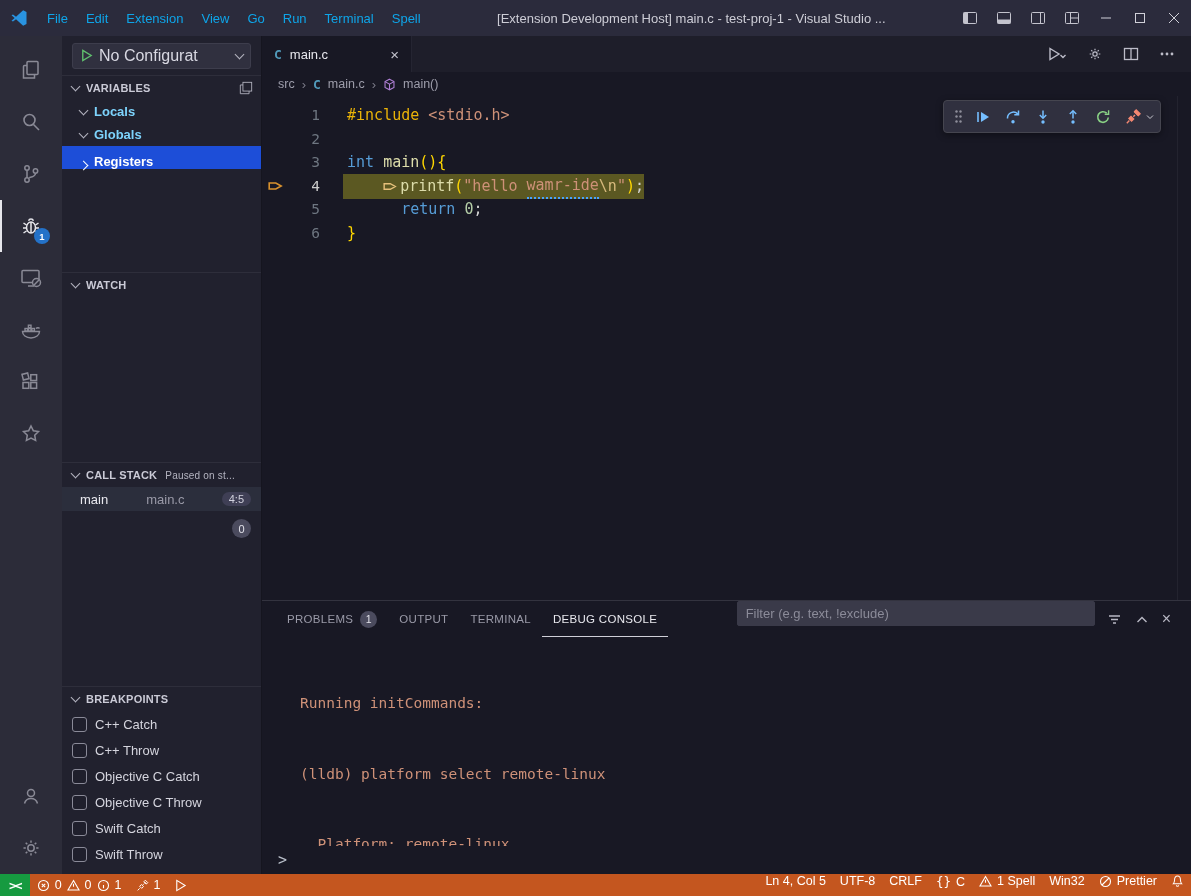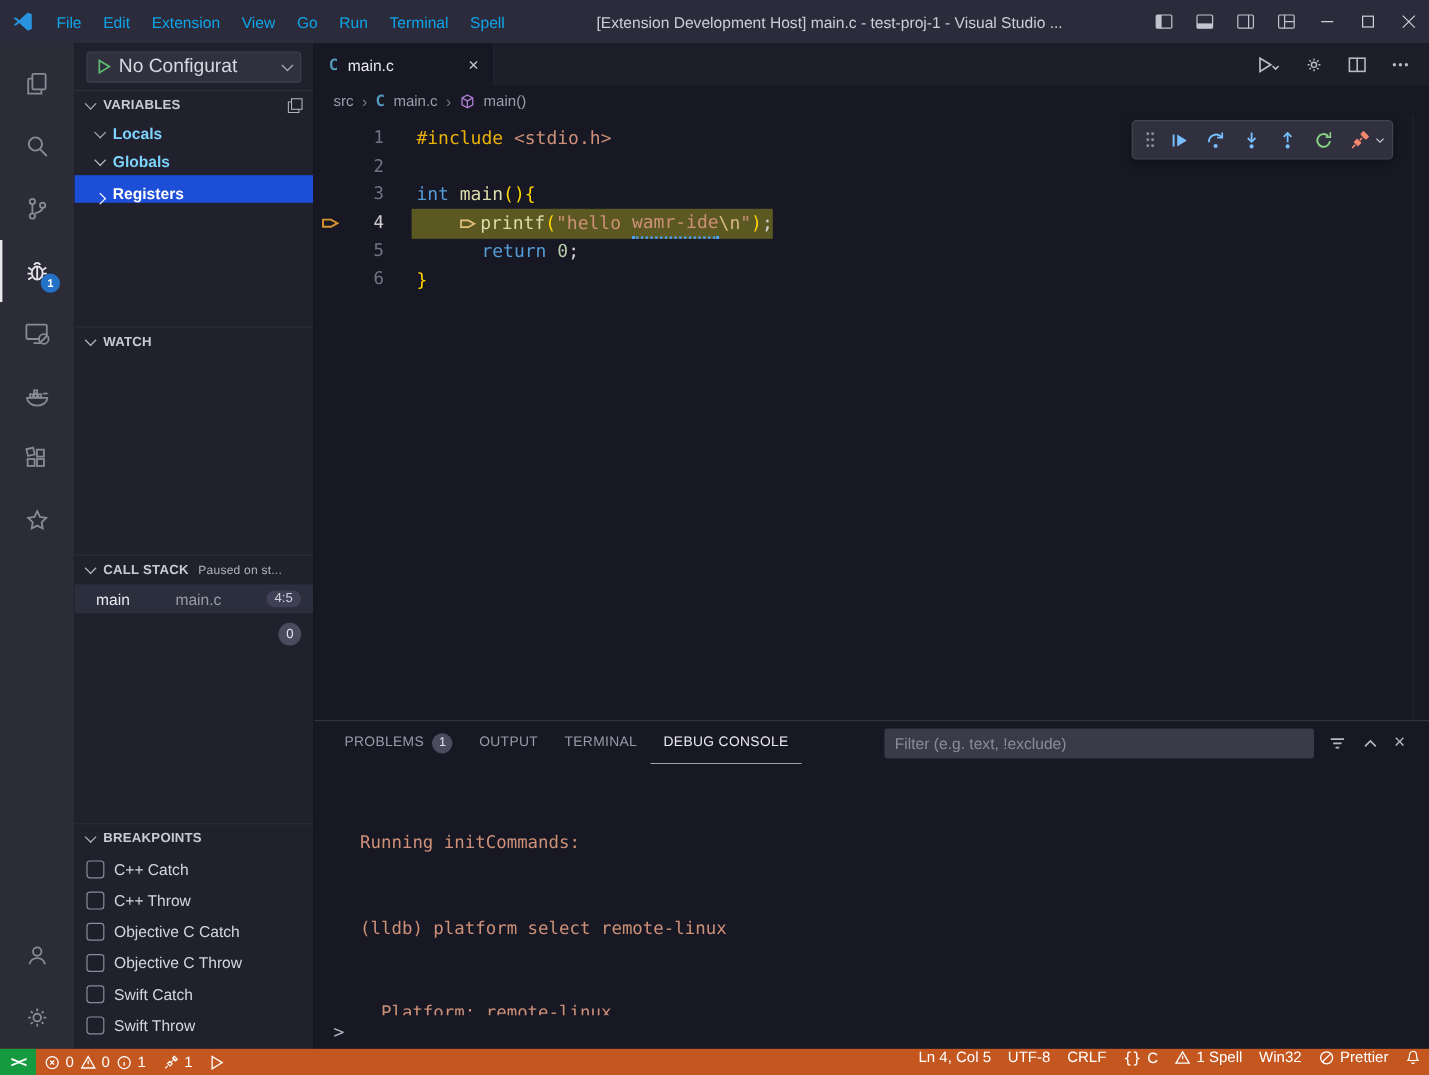--- a/index.html
+++ b/index.html
@@ -79,21 +79,21 @@
   .sq { border-bottom:2px dotted #4aa3ff; }
   .marker { display:inline-flex; margin-right:3px; vertical-align:middle; }
 
   
   .dtb { position:absolute; top:4px; right:16px; height:33px; background:#30303f; border:1px solid #45454f; border-radius:4px; display:flex; align-items:center; padding:0 6px; gap:3px; box-shadow:0 2px 7px rgba(0,0,0,.4); }
   .dtb-item { width:27px; height:27px; display:flex; align-items:center; justify-content:center; border-radius:4px; }
   .dtb-item.grip { width:16px; cursor:grab; }
 
   
   .panel { flex:0 0 274px; height:274px; border-top:1px solid #33333f; display:flex; flex-direction:column; background:#181824; }
-  .paneltabs { height:36px; flex:0 0 36px; display:flex; align-items:center; padding:0 10px 0 14px; }
+  .paneltabs { height:36px; flex:0 0 36px; display:flex; padding:0 10px 0 14px; }
   .ptab { padding:0 11px; height:100%; display:flex; align-items:center; gap:7px; font-size:11.5px; letter-spacing:.3px; color:#9a9aa8; }
   .ptab.active { color:#e8e8ee; box-shadow: inset 0 -1px 0 #cfcfd8; }
   .pbadge { min-width:17px; height:17px; border-radius:50%; background:#4b4b5e; color:#e2e2ea; font-size:10.5px; display:flex; align-items:center; justify-content:center; padding:0 4px; }
   .pfilter { margin-left:auto; width:358px; height:25px; background:#3a3a49; border:1px solid #3a3a49; border-radius:2px; color:#c8c8d2; font-size:13px; padding:0 8px; outline:none; }
   .pfilter::placeholder { color:#8b8b99; }
   .picons { display:flex; align-items:center; gap:14px; padding:0 10px 0 12px; color:#b8b8c4; }
   .console { flex:1; padding:8px 0 0 38px; font-family:"DejaVu Sans Mono", monospace; font-size:14.5px; line-height:23.5px; color:#ce9178; white-space:pre; overflow:hidden; }
   .prompt-row { height:28px; flex:0 0 28px; display:flex; align-items:center; padding-left:16px; color:#b9bfca; font-family:"DejaVu Sans Mono", monospace; font-size:15px; }
 
   

